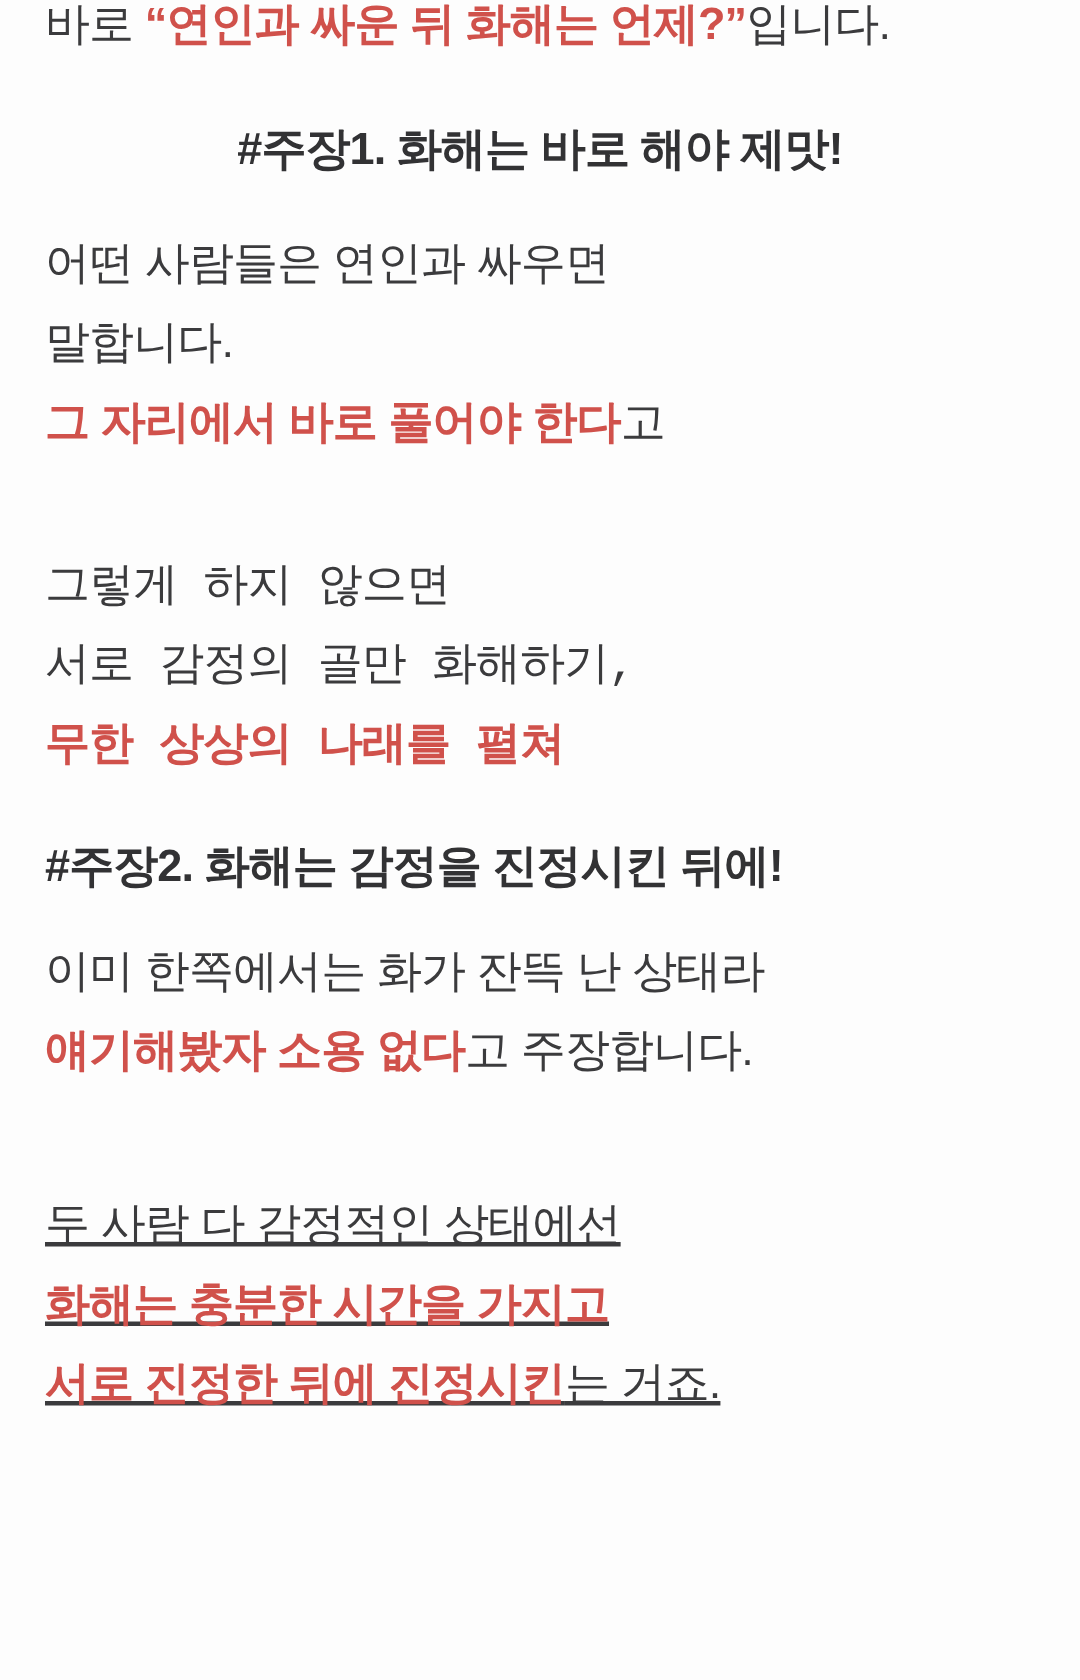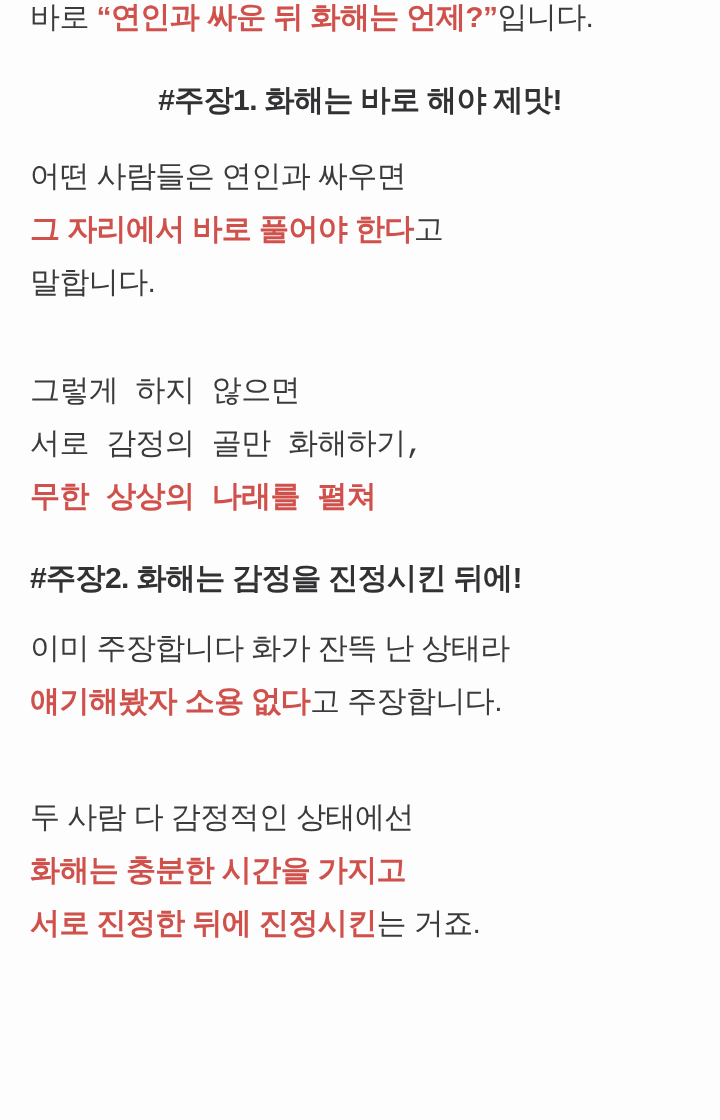--- a/index.html
+++ b/index.html
@@ -24,21 +24,21 @@
     word-break: keep-all;
   }
   .block { margin: 0; }
   
   .block-1 { margin-top: 0; }
   .block-2 { margin-top: 30px; text-align: center; }
   .block-3 { margin-top: 23px; }
   .block-4 { margin-top: 58px; font-family: Liberation Mono, monospace; }
   .block-5 { margin-top: 26px; }
   .block-6 { margin-top: 17px; }
-  .block-7 { margin-top: 63px; }
+  .block-7 { margin-top: 63px; text-decoration: underline; }
 
   .heading .seg {
     font-weight: 700;
     color: var(--heading-text, #323234);
   }
   .seg.normal { font-weight: 400; }
   .seg.bold   { font-weight: 700; }
   .seg.red-bold {
     font-weight: 700;
     color: var(--accent-red, #d0514b);
@@ -51,33 +51,33 @@
 <main class="card">
   <div id="text-content">
       <div class="block block-1 paragraph">
         <div class="line"><span class="seg normal">바로 </span><span class="seg red-bold">“연인과 싸운 뒤 화해는 언제?”</span><span class="seg normal">입니다.</span></div>
       </div>
       <div class="block block-2 heading">
         <div class="line"><span class="seg bold">#주장1. 화해는 바로 해야 제맛!</span></div>
       </div>
       <div class="block block-3 paragraph">
         <div class="line"><span class="seg normal">어떤 사람들은 연인과 싸우면</span></div>
+        <div class="line"><span class="seg normal">말합니다.</span></div>
         <div class="line"><span class="seg red-bold">그 자리에서 바로 풀어야 한다</span><span class="seg normal">고</span></div>
-        <div class="line"><span class="seg normal">말합니다.</span></div>
       </div>
       <div class="block block-4 paragraph">
         <div class="line"><span class="seg normal">그렇게 하지 않으면</span></div>
         <div class="line"><span class="seg normal">서로 감정의 골만 화해하기,</span></div>
         <div class="line"><span class="seg red-bold">무한 상상의 나래를 펼쳐</span></div>
       </div>
       <div class="block block-5 heading">
         <div class="line"><span class="seg bold">#주장2. 화해는 감정을 진정시킨 뒤에!</span></div>
       </div>
       <div class="block block-6 paragraph">
-        <div class="line"><span class="seg normal">이미 주장합니다 화가 잔뜩 난 상태라</span></div>
+        <div class="line"><span class="seg normal">이미 한쪽에서는 화가 잔뜩 난 상태라</span></div>
         <div class="line"><span class="seg red-bold">얘기해봤자 소용 없다</span><span class="seg normal">고 주장합니다.</span></div>
       </div>
       <div class="block block-7 paragraph">
         <div class="line"><span class="seg normal">두 사람 다 감정적인 상태에선</span></div>
         <div class="line"><span class="seg red-bold">화해는 충분한 시간을 가지고</span></div>
         <div class="line"><span class="seg red-bold">서로 진정한 뒤에 진정시킨</span><span class="seg normal">는 거죠.</span></div>
       </div>
     </div>
 </main>
 

